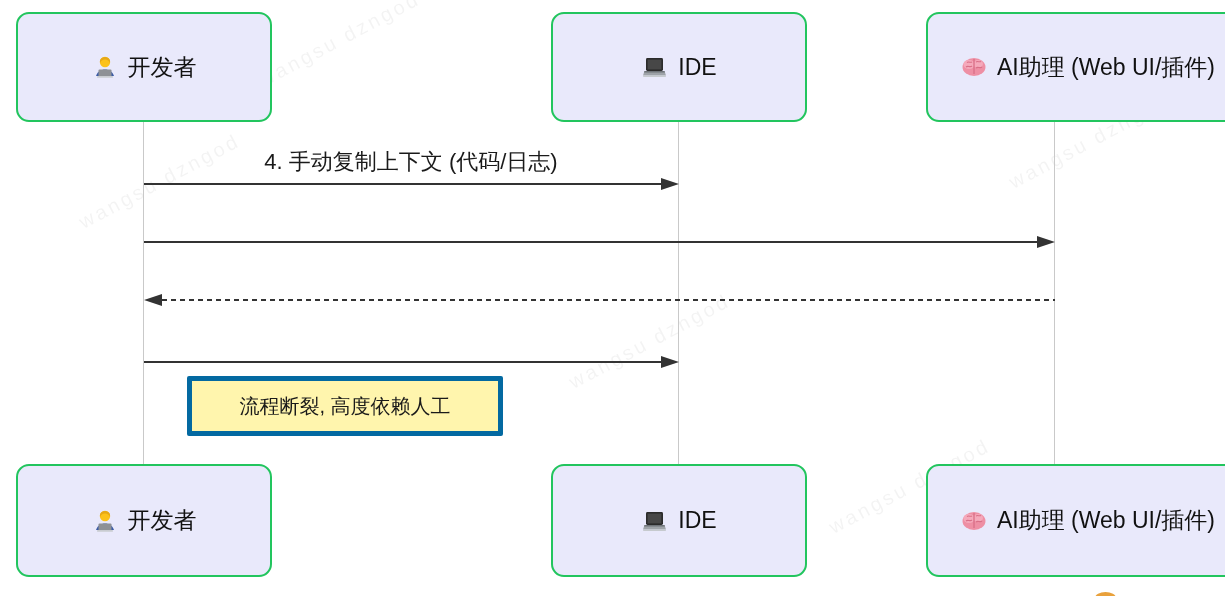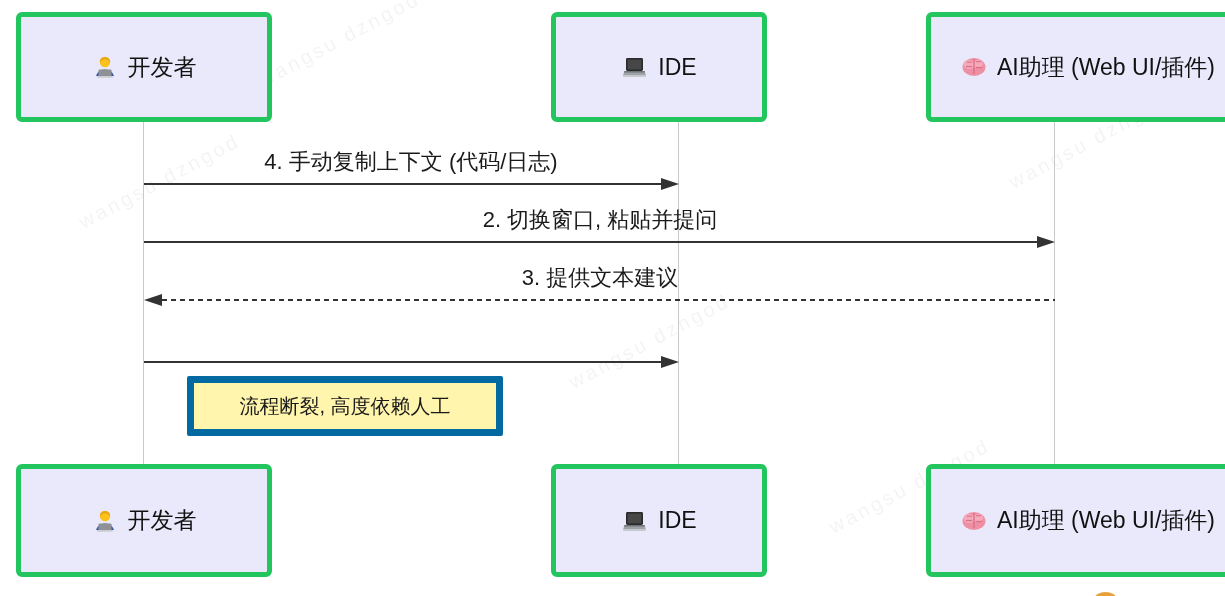--- a/index.html
+++ b/index.html
@@ -5,28 +5,28 @@
   html,body{margin:0;padding:0;background:#ffffff;}
   .stage{
     position:relative;width:1225px;height:596px;background:#ffffff;overflow:hidden;
     font-family:"Liberation Sans", sans-serif;color:#1a1a1a;
   }
   
   .wm{position:absolute;font-size:20px;letter-spacing:3px;color:#000;opacity:0.045;
       transform:rotate(-28deg);white-space:nowrap;pointer-events:none;}
   
   .actor{
-    position:absolute;background:#E9E9FB;border:5px solid #22c55e;border-radius:6px;
+    position:absolute;background:#E9E9FB;border:2px solid #22c55e;border-radius:13px;
     display:flex;align-items:center;justify-content:center;gap:10px;
     font-size:23px;color:#111;box-sizing:border-box;
   }
   .row-top{top:12px;height:110px;}
   .row-bottom{top:464px;height:113px;}
   .col-dev{left:16px;width:256px;}
-  .col-ide{left:551px;width:216px;}
+  .col-ide{left:551px;width:256px;}
   .col-ai{left:893px;width:324px;margin-left:33px;}
   .actor .emoji{display:inline-flex;align-items:center;}
   
   .lifeline{position:absolute;top:122px;height:342px;width:1px;background:#c9c9c9;}
   .ll-dev{left:143px;} .ll-ide{left:678px;} .ll-ai{left:1054px;}
   
   .msg-line{position:absolute;height:2px;background:#333;}
   .msg-line.dashed{
     background:none;
     background-image:repeating-linear-gradient(to right,#333 0 5px,transparent 5px 9px);
@@ -35,21 +35,21 @@
     border-top:6px solid transparent;border-bottom:6px solid transparent;
     border-left:18px solid #333;}
   .arrow-left{position:absolute;width:0;height:0;
     border-top:6px solid transparent;border-bottom:6px solid transparent;
     border-right:18px solid #333;}
   .msg-label{position:absolute;transform:translateX(-50%);font-size:22px;color:#1a1a1a;
     white-space:nowrap;text-align:center;}
   
   .note{
     position:absolute;left:187px;top:376px;width:316px;height:60px;box-sizing:border-box;
-    background:#FFF5AD;border:7px solid #0369a1;border-radius:2px;
+    background:#FFF5AD;border:5px solid #0369a1;border-radius:2px;
     display:flex;align-items:center;justify-content:center;font-size:20px;color:#1a1a1a;
   }
   
   .sliver{position:absolute;left:1095px;top:592px;width:21px;height:12px;
     background:#E9A13B;border-radius:50%;}
 </style>
 </head>
 <body>
 
 <div class="stage">
@@ -98,25 +98,23 @@
           <path d="M5 11c2-2 4 1 6-1M15 12c2-2 4 1 6-1M6 6.5c2-1.5 3.5.8 5-.7M15 6c2-1.5 3.5.8 5-.7" stroke="#D96F87" stroke-width="1.1" fill="none"></path>
         </svg>
     </span>
     <span>AI助理 (Web UI/插件)</span>
   </div>
 
   <div class="msg-label" style="left:411px;top:147px">4. 手动复制上下文 (代码/日志)</div>
   <div class="msg-line" style="left:144px;top:183px;width:517px"></div>
   <div class="arrow-right" style="left:661px;top:178px"></div>
 
-  <div class="msg-label" style="left:600px;top:205px">2. 切换窗口, 粘贴并提问</div>
   <div class="msg-line" style="left:144px;top:241px;width:893px"></div>
   <div class="arrow-right" style="left:1037px;top:236px"></div>
 
-  <div class="msg-label" style="left:600px;top:263px">3. 提供文本建议</div>
   <div class="msg-line dashed" style="left:162px;top:299px;width:893px"></div>
   <div class="arrow-left" style="left:144px;top:294px"></div>
 
   <div class="msg-line" style="left:144px;top:361px;width:517px"></div>
   <div class="arrow-right" style="left:661px;top:356px"></div>
 
   <div class="note">
     <span>流程断裂, 高度依赖人工</span>
   </div>
 

